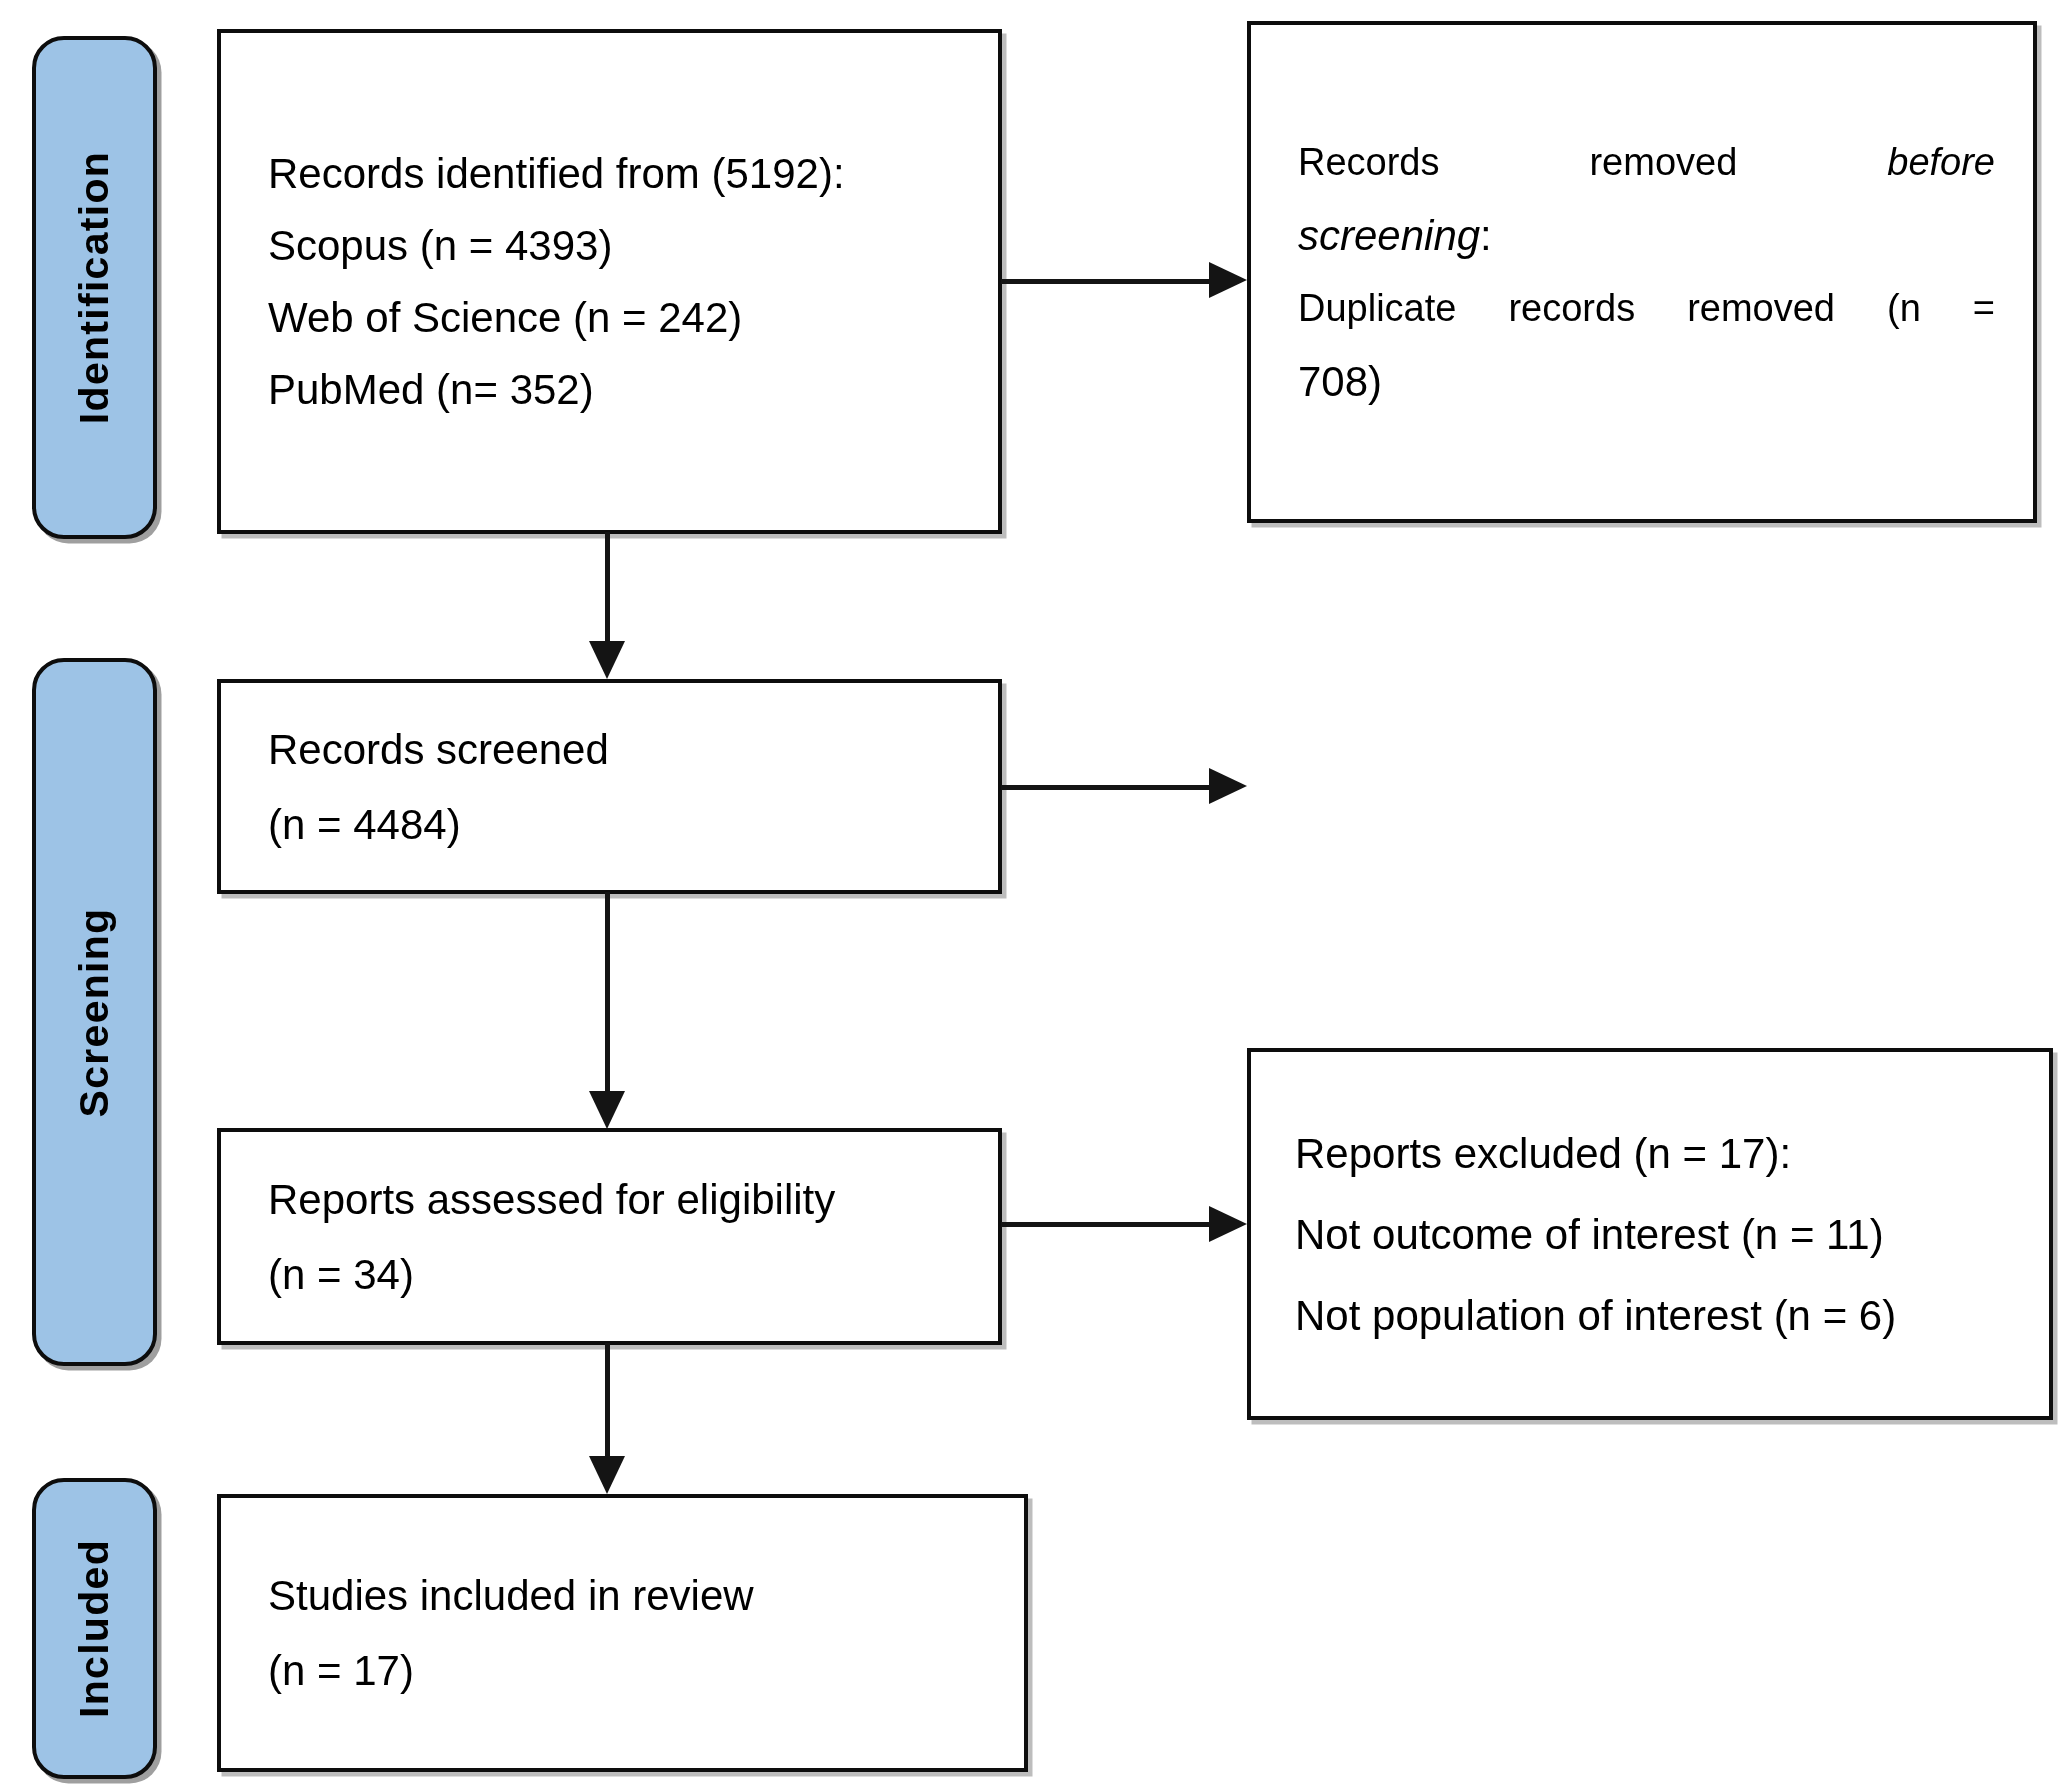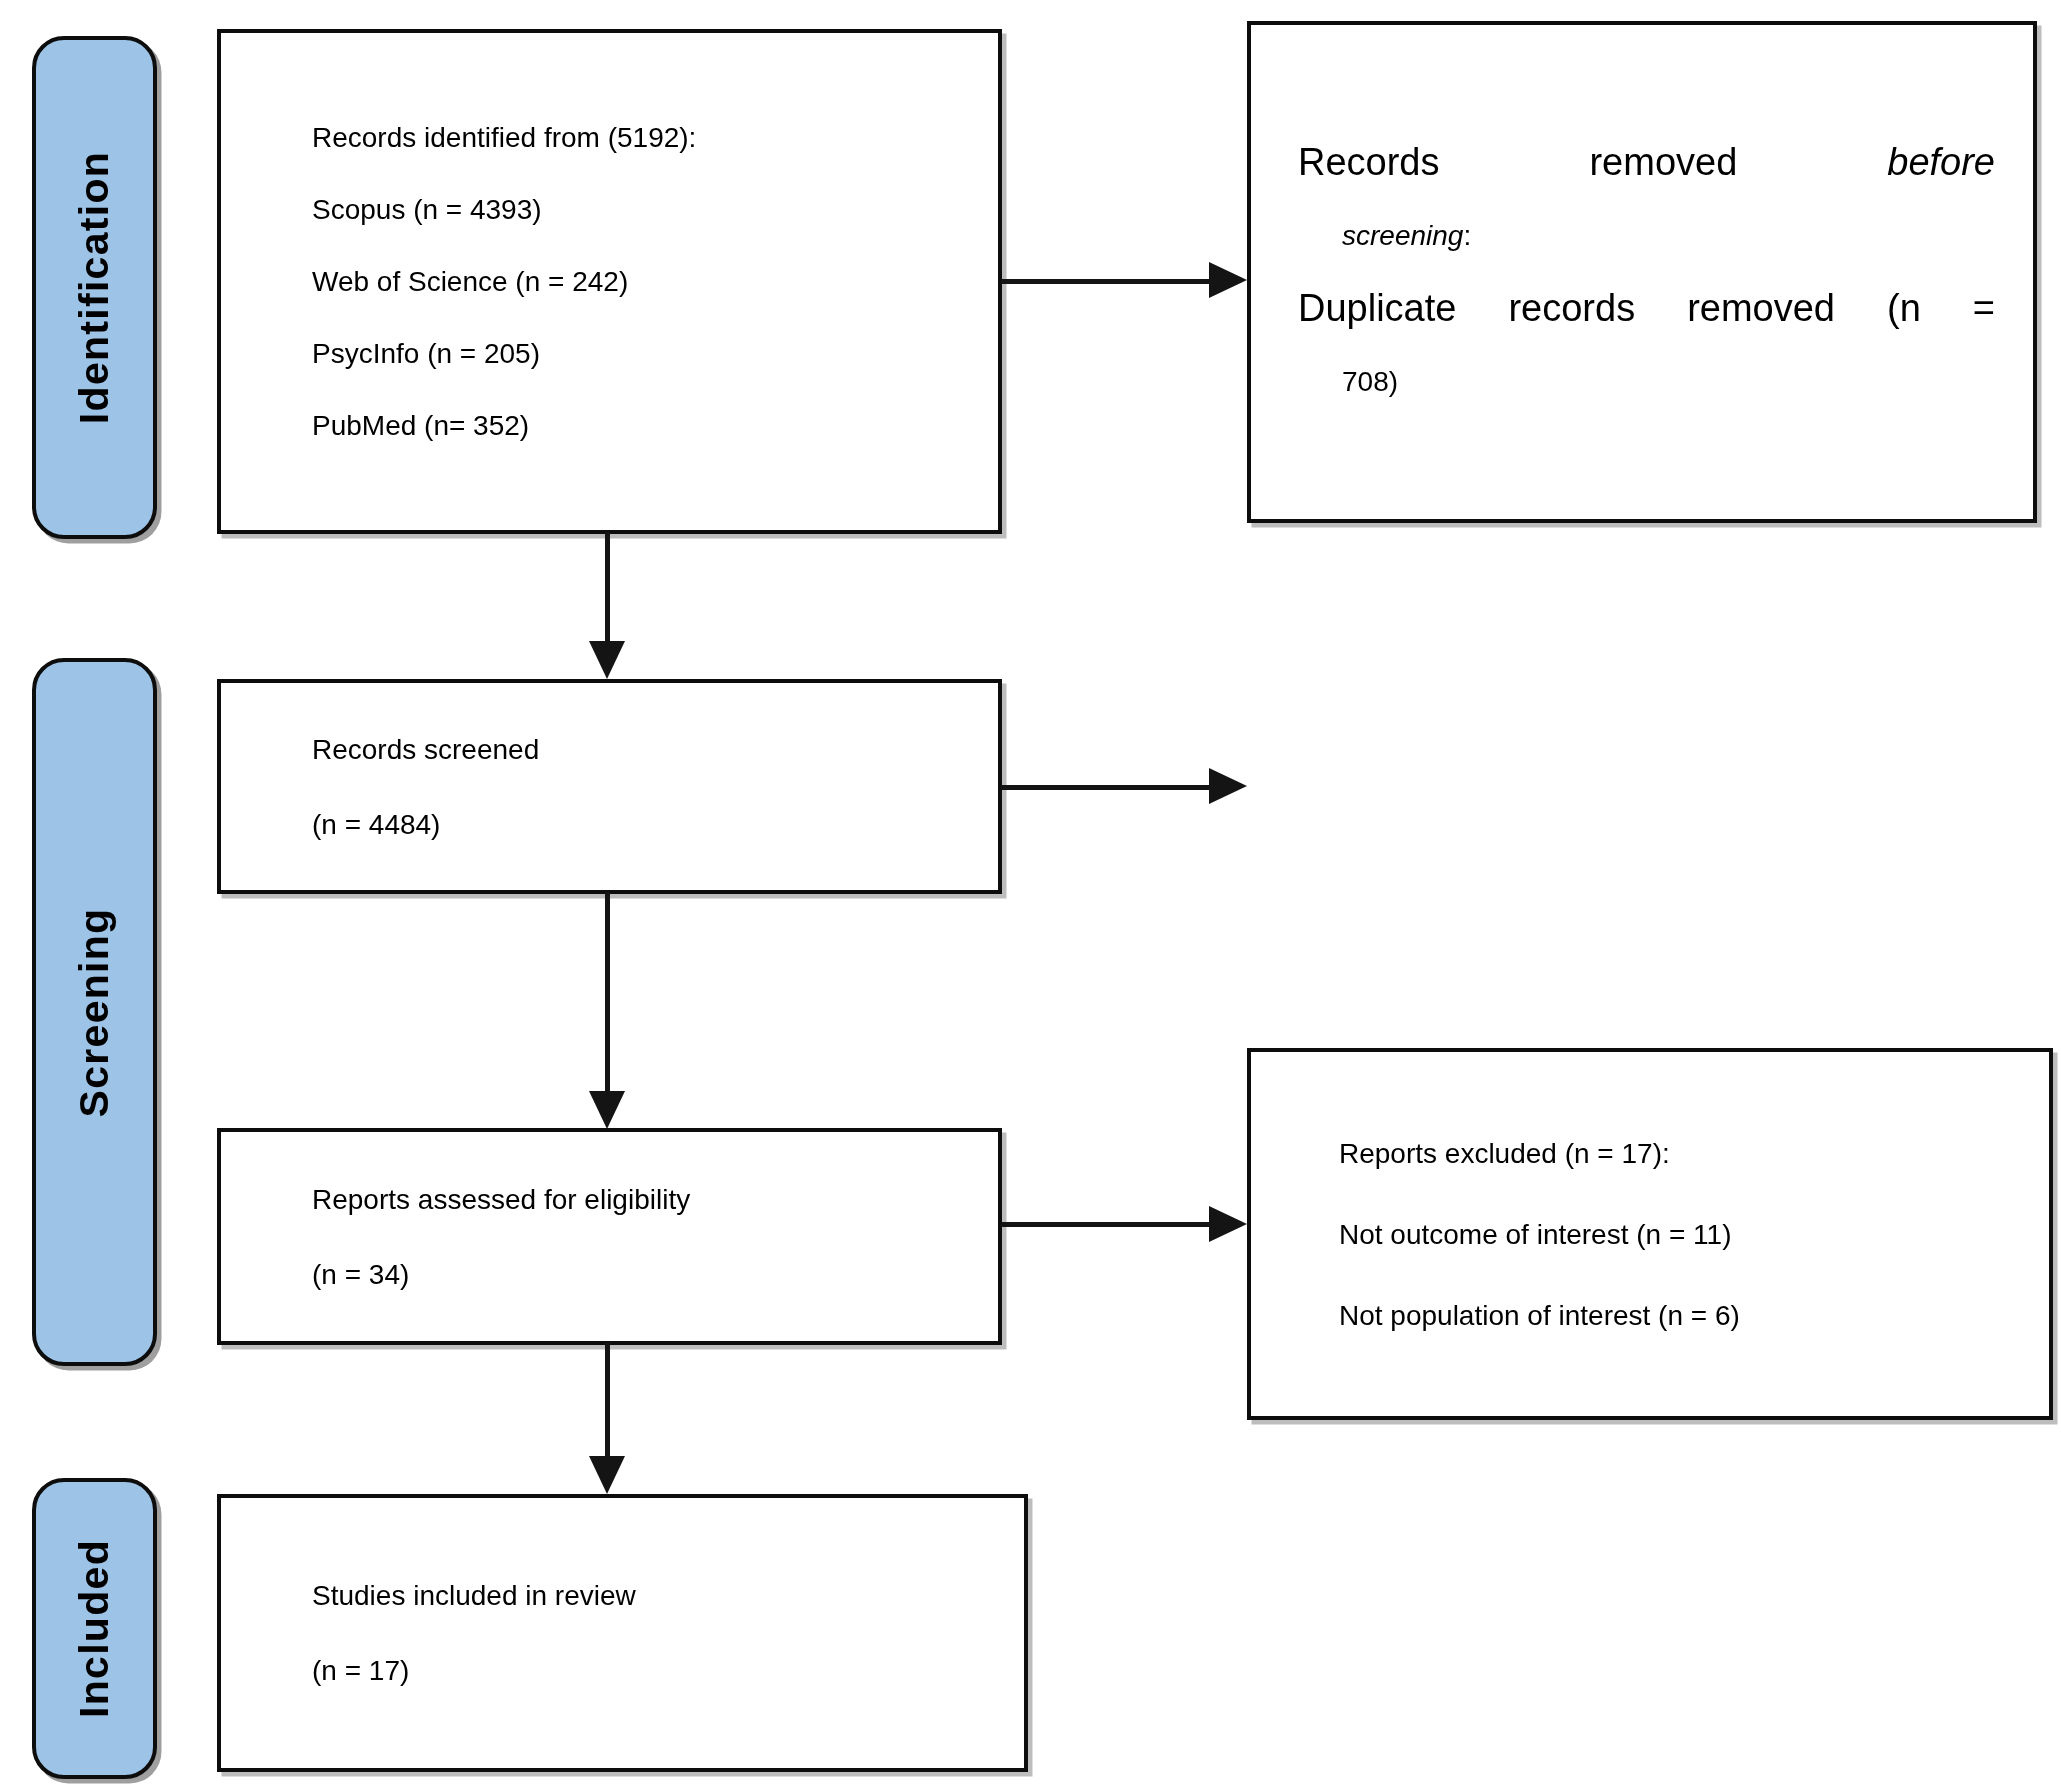--- a/index.html
+++ b/index.html
@@ -43,24 +43,23 @@
     border: 4.5px solid #0d0d0d;
     box-shadow: 4.5px 4.5px 0 #bdbdbd;
     box-sizing: border-box;
     display: flex;
     flex-direction: column;
     justify-content: center;
     padding: 0 38px 0 47px;
     color: #000000;
   }
   .fbox .line {
-    font-size: 28px;
+    font-size: 42px;
     line-height: 72px;
     white-space: nowrap;
-    margin-left: 44px;
   }
   .lh82 .line { line-height: 73px; white-space: normal; }
   .lh84 .line { line-height: 75px; }
   .lh90 .line { line-height: 81px; }
 
   
   .jline {
     display: flex;
     justify-content: space-between;
     font-size: 38px;
@@ -104,21 +103,20 @@
   </div>
 
   <div class="stage" style="top: 1478px; height: 301px; background-color: rgb(157, 195, 230);">
     <span class="vlabel">Included</span>
   </div>
 
   <div class="fbox" style="left:217px; top:29px; width:785px; height:505px;">
     <div class="line">Records identified from (5192):</div>
     <div class="line">Scopus (n = 4393)</div>
     <div class="line">Web of Science (n = 242)</div>
-    <div class="line">PsycInfo (n = 205)</div>
     <div class="line">PubMed (n= 352)</div>
   </div>
 
   <div class="fbox lh82" style="left:1247px; top:21px; width:790px; height:502px;">
     <div class="jline">
       <span>Records</span>
       <span>removed</span>
       <span class="italic">before</span>
     </div>
     <div class="line">

